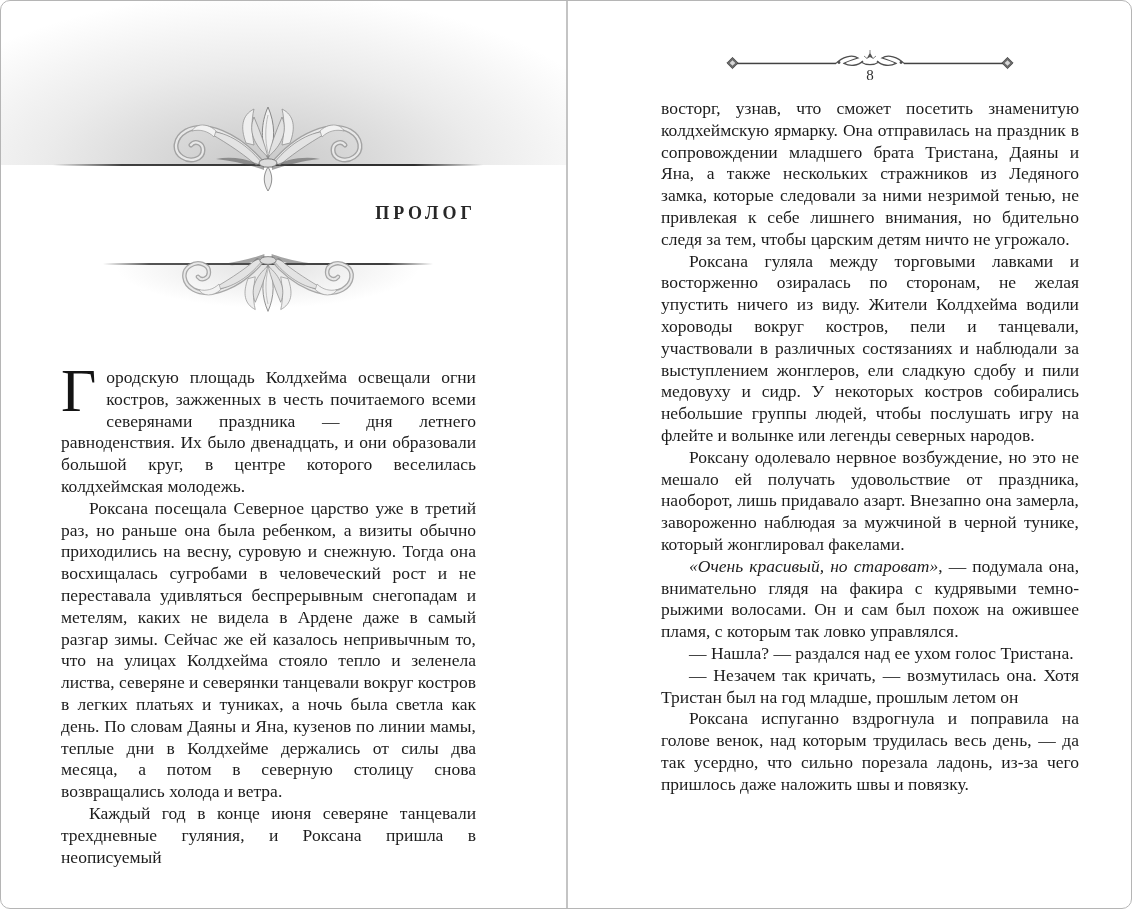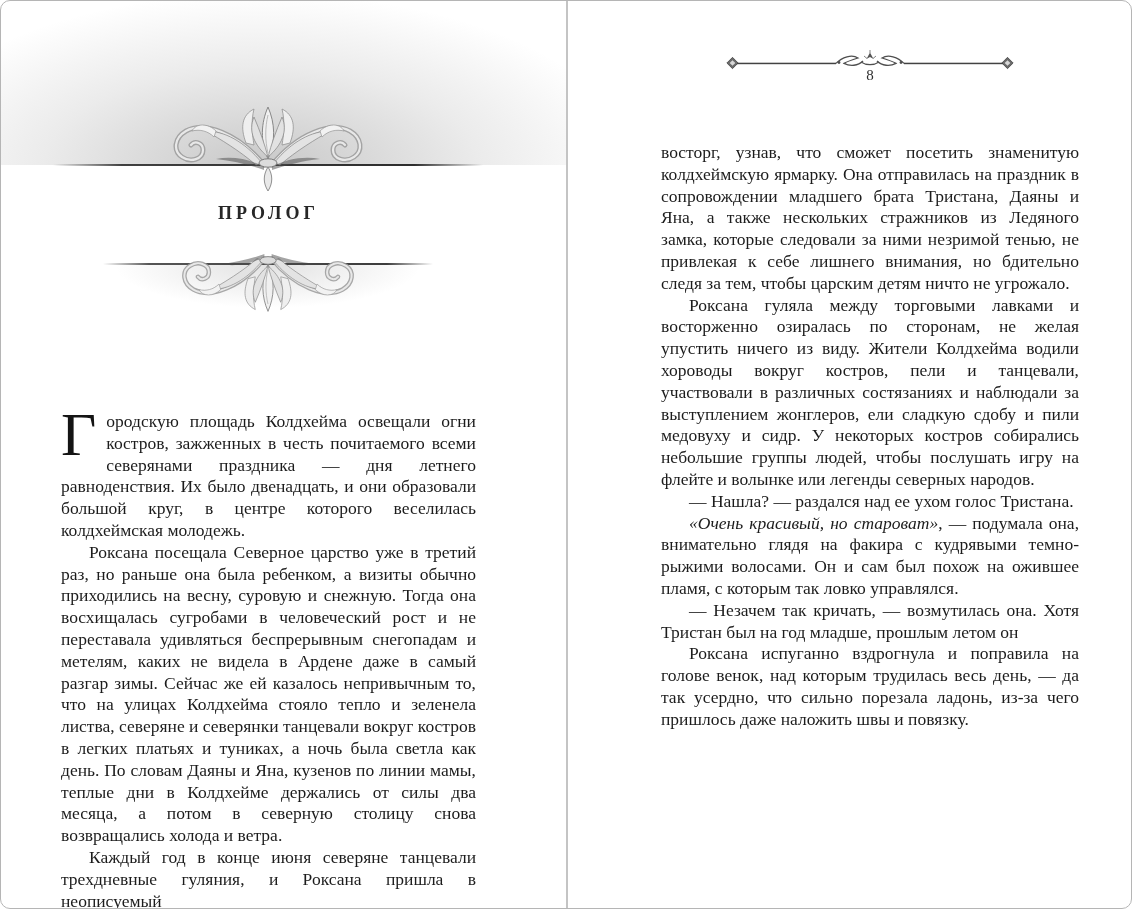--- a/index.html
+++ b/index.html
@@ -11,34 +11,34 @@
   .page-right{left:568px;width:562px;}
   .divider{position:absolute;left:565px;top:0;width:2px;height:907px;background:#c4c4c4;}
 
   
   .shade-top{position:absolute;left:0;right:0;top:0;height:164px;
     background:radial-gradient(92% 150% at 46% 103%, rgba(70,70,70,.30) 0%, rgba(115,115,115,.14) 42%, rgba(255,255,255,0) 72%);}
   .line-top{position:absolute;left:52px;top:163px;width:430px;height:2px;
     background:linear-gradient(to right, rgba(45,45,45,0) 0%, rgba(45,45,45,.9) 16%, rgba(35,35,35,.95) 84%, rgba(45,45,45,0) 100%);}
   .crest1{position:absolute;left:157px;top:100px;width:220px;height:92px;}
   .chapter-title{position:absolute;left:60px;top:202px;width:415px;margin:0;
-    font-size:18px;font-weight:700;letter-spacing:4px;text-align:center;color:#272727;}
+    font-size:18px;font-weight:700;letter-spacing:4px;text-align:right;color:#272727;}
   .line-mid{position:absolute;left:102px;top:262px;width:330px;height:2px;
     background:linear-gradient(to right, rgba(55,55,55,0) 0%, rgba(55,55,55,.85) 14%, rgba(40,40,40,.9) 86%, rgba(55,55,55,0) 100%);}
   .shade-mid{position:absolute;left:80px;top:264px;width:374px;height:62px;
     background:radial-gradient(62% 105% at 50% 0%, rgba(95,95,95,.18) 0%, rgba(255,255,255,0) 66%);}
   .crest2{position:absolute;left:167px;top:232px;width:200px;height:84px;}
 
   
   .rule{position:absolute;left:151px;top:48px;width:300px;height:30px;}
   .page-number{position:absolute;left:92px;top:66px;width:418px;margin:0;
     font-size:15px;text-align:center;color:#2e2e2e;}
 
   
-  .text-col{position:absolute;font-size:17.5px;line-height:21.8px;text-align:justify;margin-top:44px;}
+  .text-col{position:absolute;font-size:17.5px;line-height:21.8px;text-align:justify;}
   .left-col{left:60px;top:366px;width:415px;}
   .right-col{left:92px;top:97px;width:418px;}
   .text-col p{margin:0;text-indent:28px;}
   .text-col p.noindent{text-indent:0;}
   .dropcap{float:left;font-size:61px;line-height:44px;margin:2px 10px 0 0;color:#141414;}
   .it{font-style:italic;}
 </style>
 </head>
 <body>
 
@@ -116,20 +116,21 @@
       <path d="M150,3.5 L153.5,10 L150,8 L146.5,10 Z" fill="#555"></path>
       <path d="M144,7 L147,9.5 M156,7 L153,9.5 M150,1 L150,4" stroke="#666" stroke-width="0.8"></path>
       <path d="M141,13 C146,16.5 154,16.5 159,13" fill="none" stroke="#4f4f4f" stroke-width="1.1"></path>
     </svg>
 
     <div class="page-number">8</div>
 
     <div class="text-col right-col" id="right-col">
         <p class="noindent"><span>восторг, узнав, что сможет посетить знаменитую колдхеймскую ярмарку. Она отправилась на праздник в сопровождении младшего брата Тристана, Даяны и Яна, а также нескольких стражников из Ледяного замка, которые следовали за ними незримой тенью, не привлекая к себе лишнего внимания, но бдительно следя за тем, чтобы царским детям ничто не угрожало.</span></p>
         <p><span>Роксана гуляла между торговыми лавками и восторженно озиралась по сторонам, не желая упустить ничего из виду. Жители Колдхейма водили хороводы вокруг костров, пели и танцевали, участвовали в различных состязаниях и наблюдали за выступлением жонглеров, ели сладкую сдобу и пили медовуху и сидр. У некоторых костров собирались небольшие группы людей, чтобы послушать игру на флейте и волынке или легенды северных народов.</span></p>
+        <p><span>Роксану одолевало нервное возбуждение, но это не мешало ей получать удовольствие от праздника, наоборот, лишь придавало азарт. Внезапно она замерла, завороженно наблюдая за мужчиной в черной тунике, который жонглировал факелами.</span></p>
+        <p><span class="it">«Очень красивый, но староват»</span><span>, — подумала она, внимательно глядя на факира с кудрявыми темно-рыжими волосами. Он и сам был похож на ожившее пламя, с которым так ловко управлялся.</span></p>
         <p><span>— Нашла? — раздался над ее ухом голос Тристана.</span></p>
-        <p><span class="it">«Очень красивый, но староват»</span><span>, — подумала она, внимательно глядя на факира с кудрявыми темно-рыжими волосами. Он и сам был похож на ожившее пламя, с которым так ловко управлялся.</span></p>
         <p><span>— Незачем так кричать, — возмутилась она. Хотя Тристан был на год младше, прошлым летом он</span></p>
         <p><span>Роксана испуганно вздрогнула и поправила на голове венок, над которым трудилась весь день, — да так усердно, что сильно порезала ладонь, из-за чего пришлось даже наложить швы и повязку.</span></p>
       </div>
   </div>
 
 </div>
 
 </body></html>

